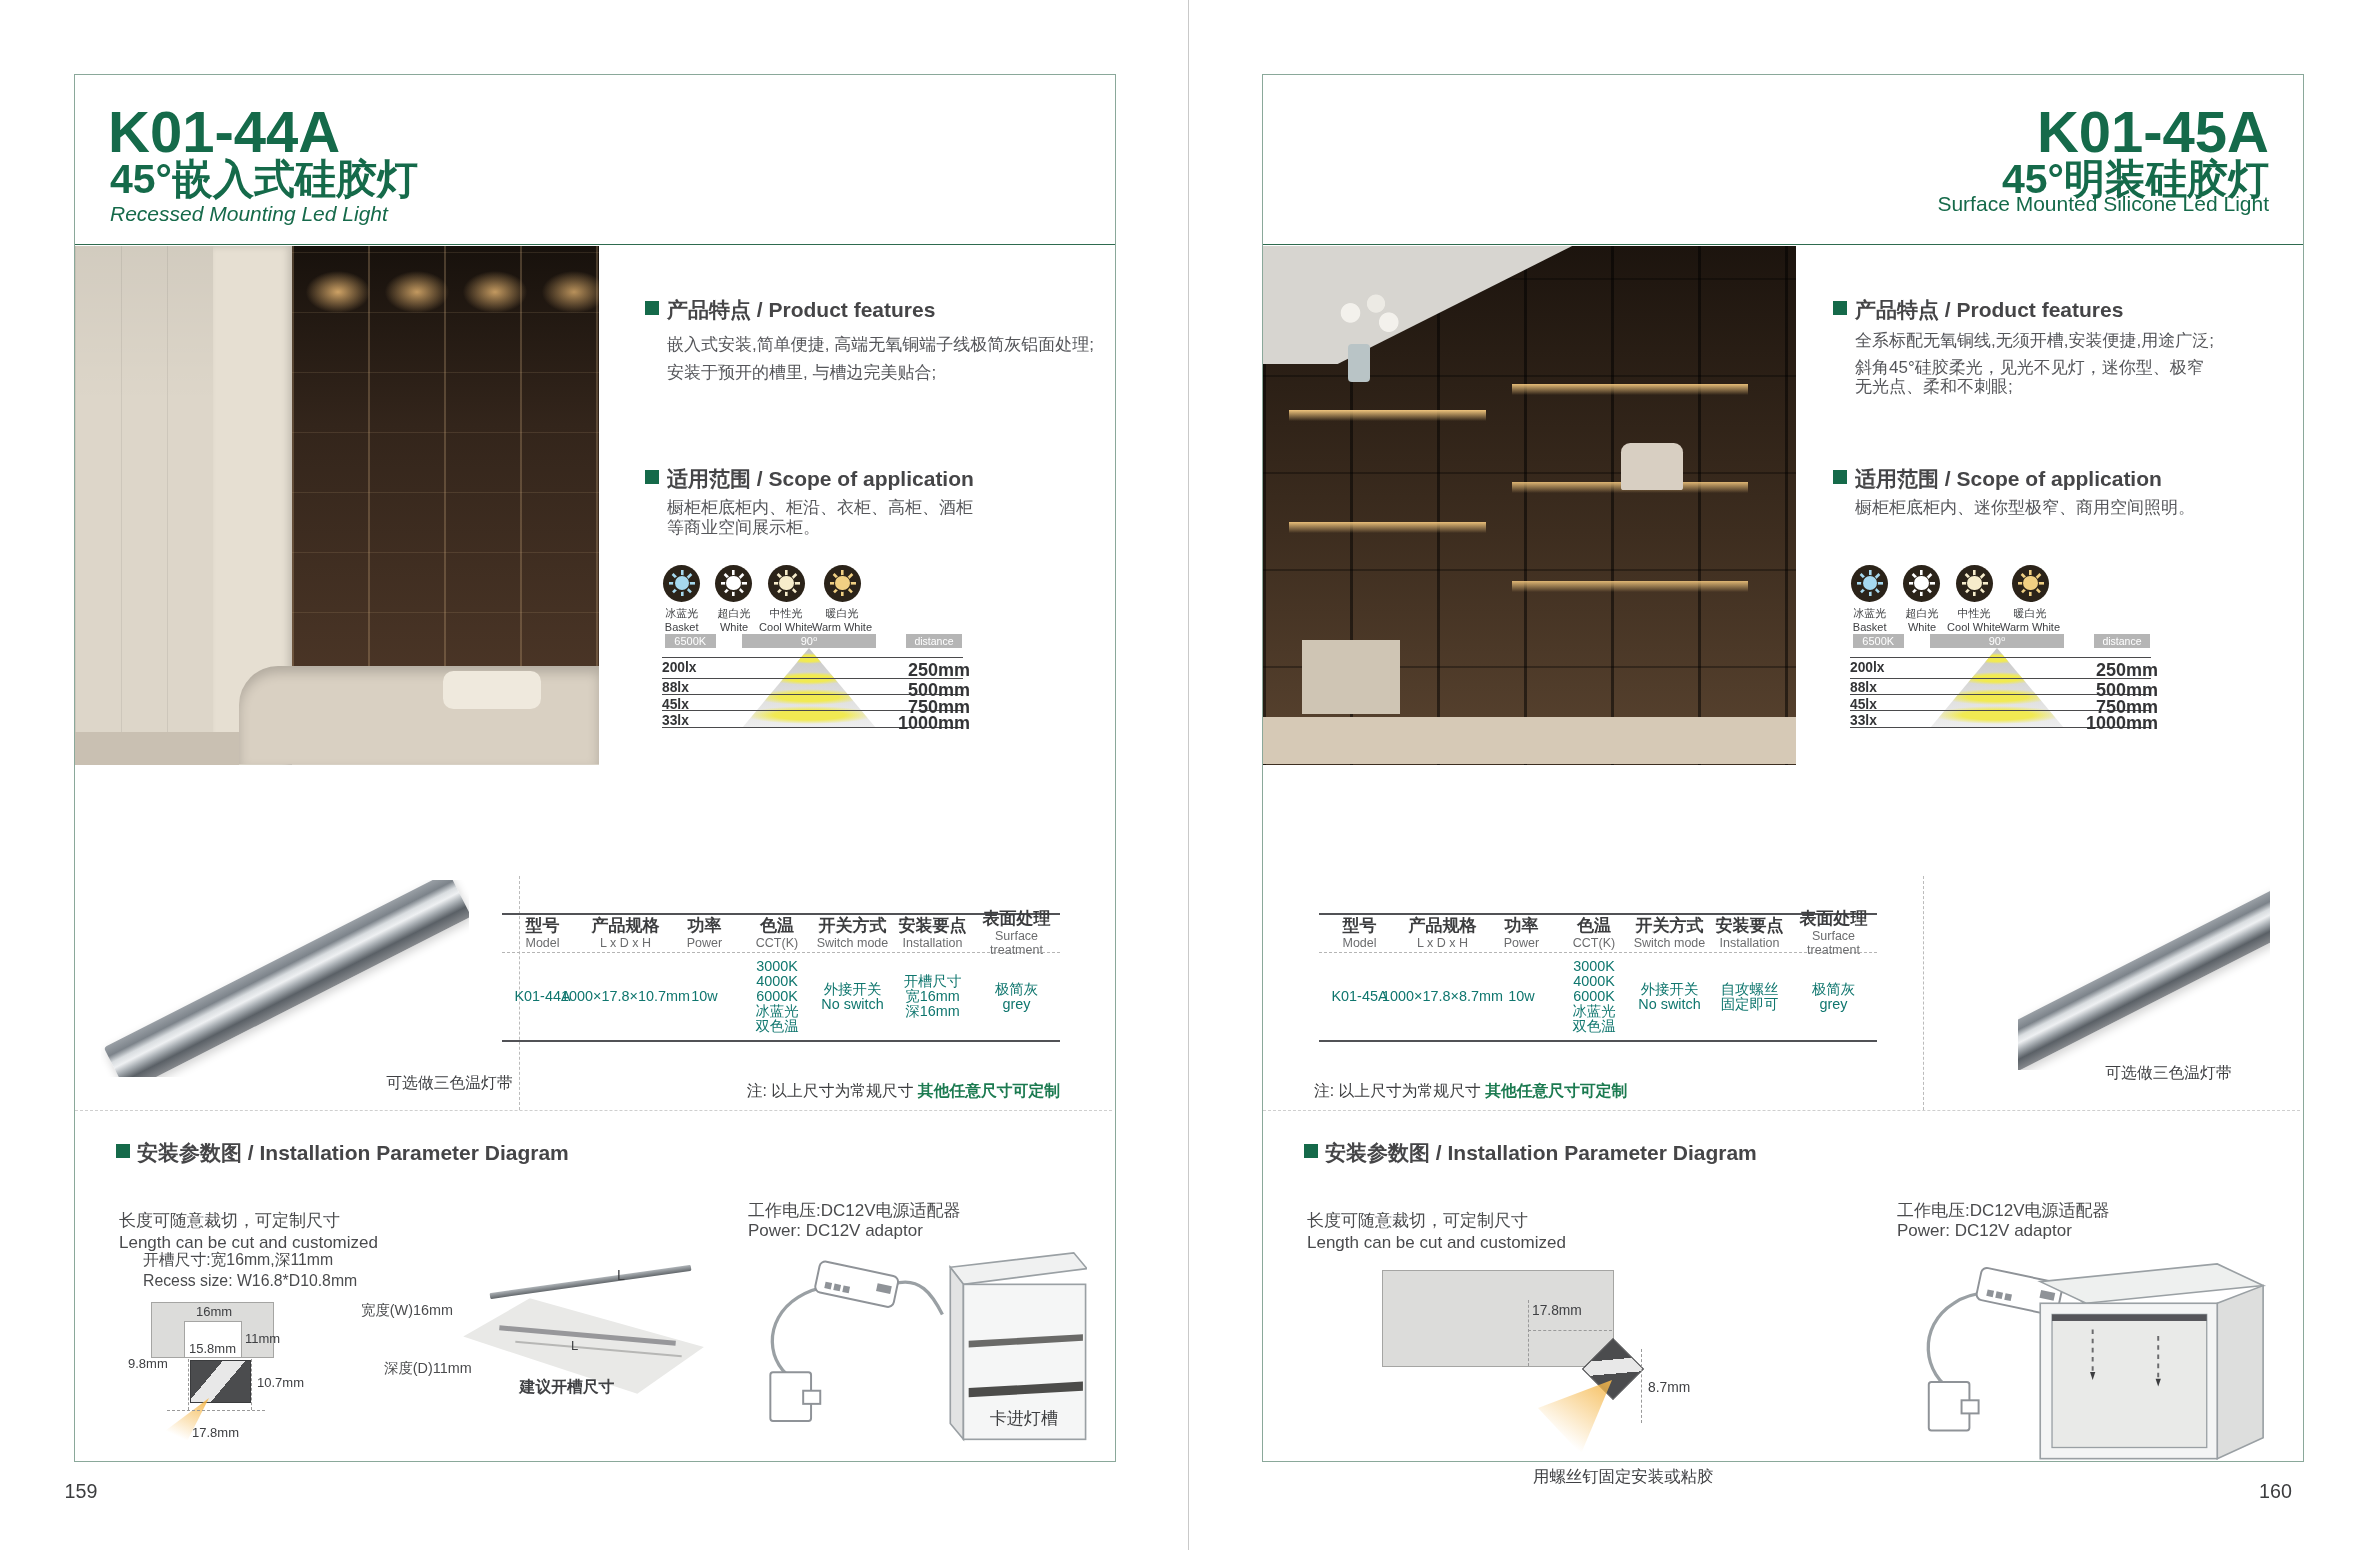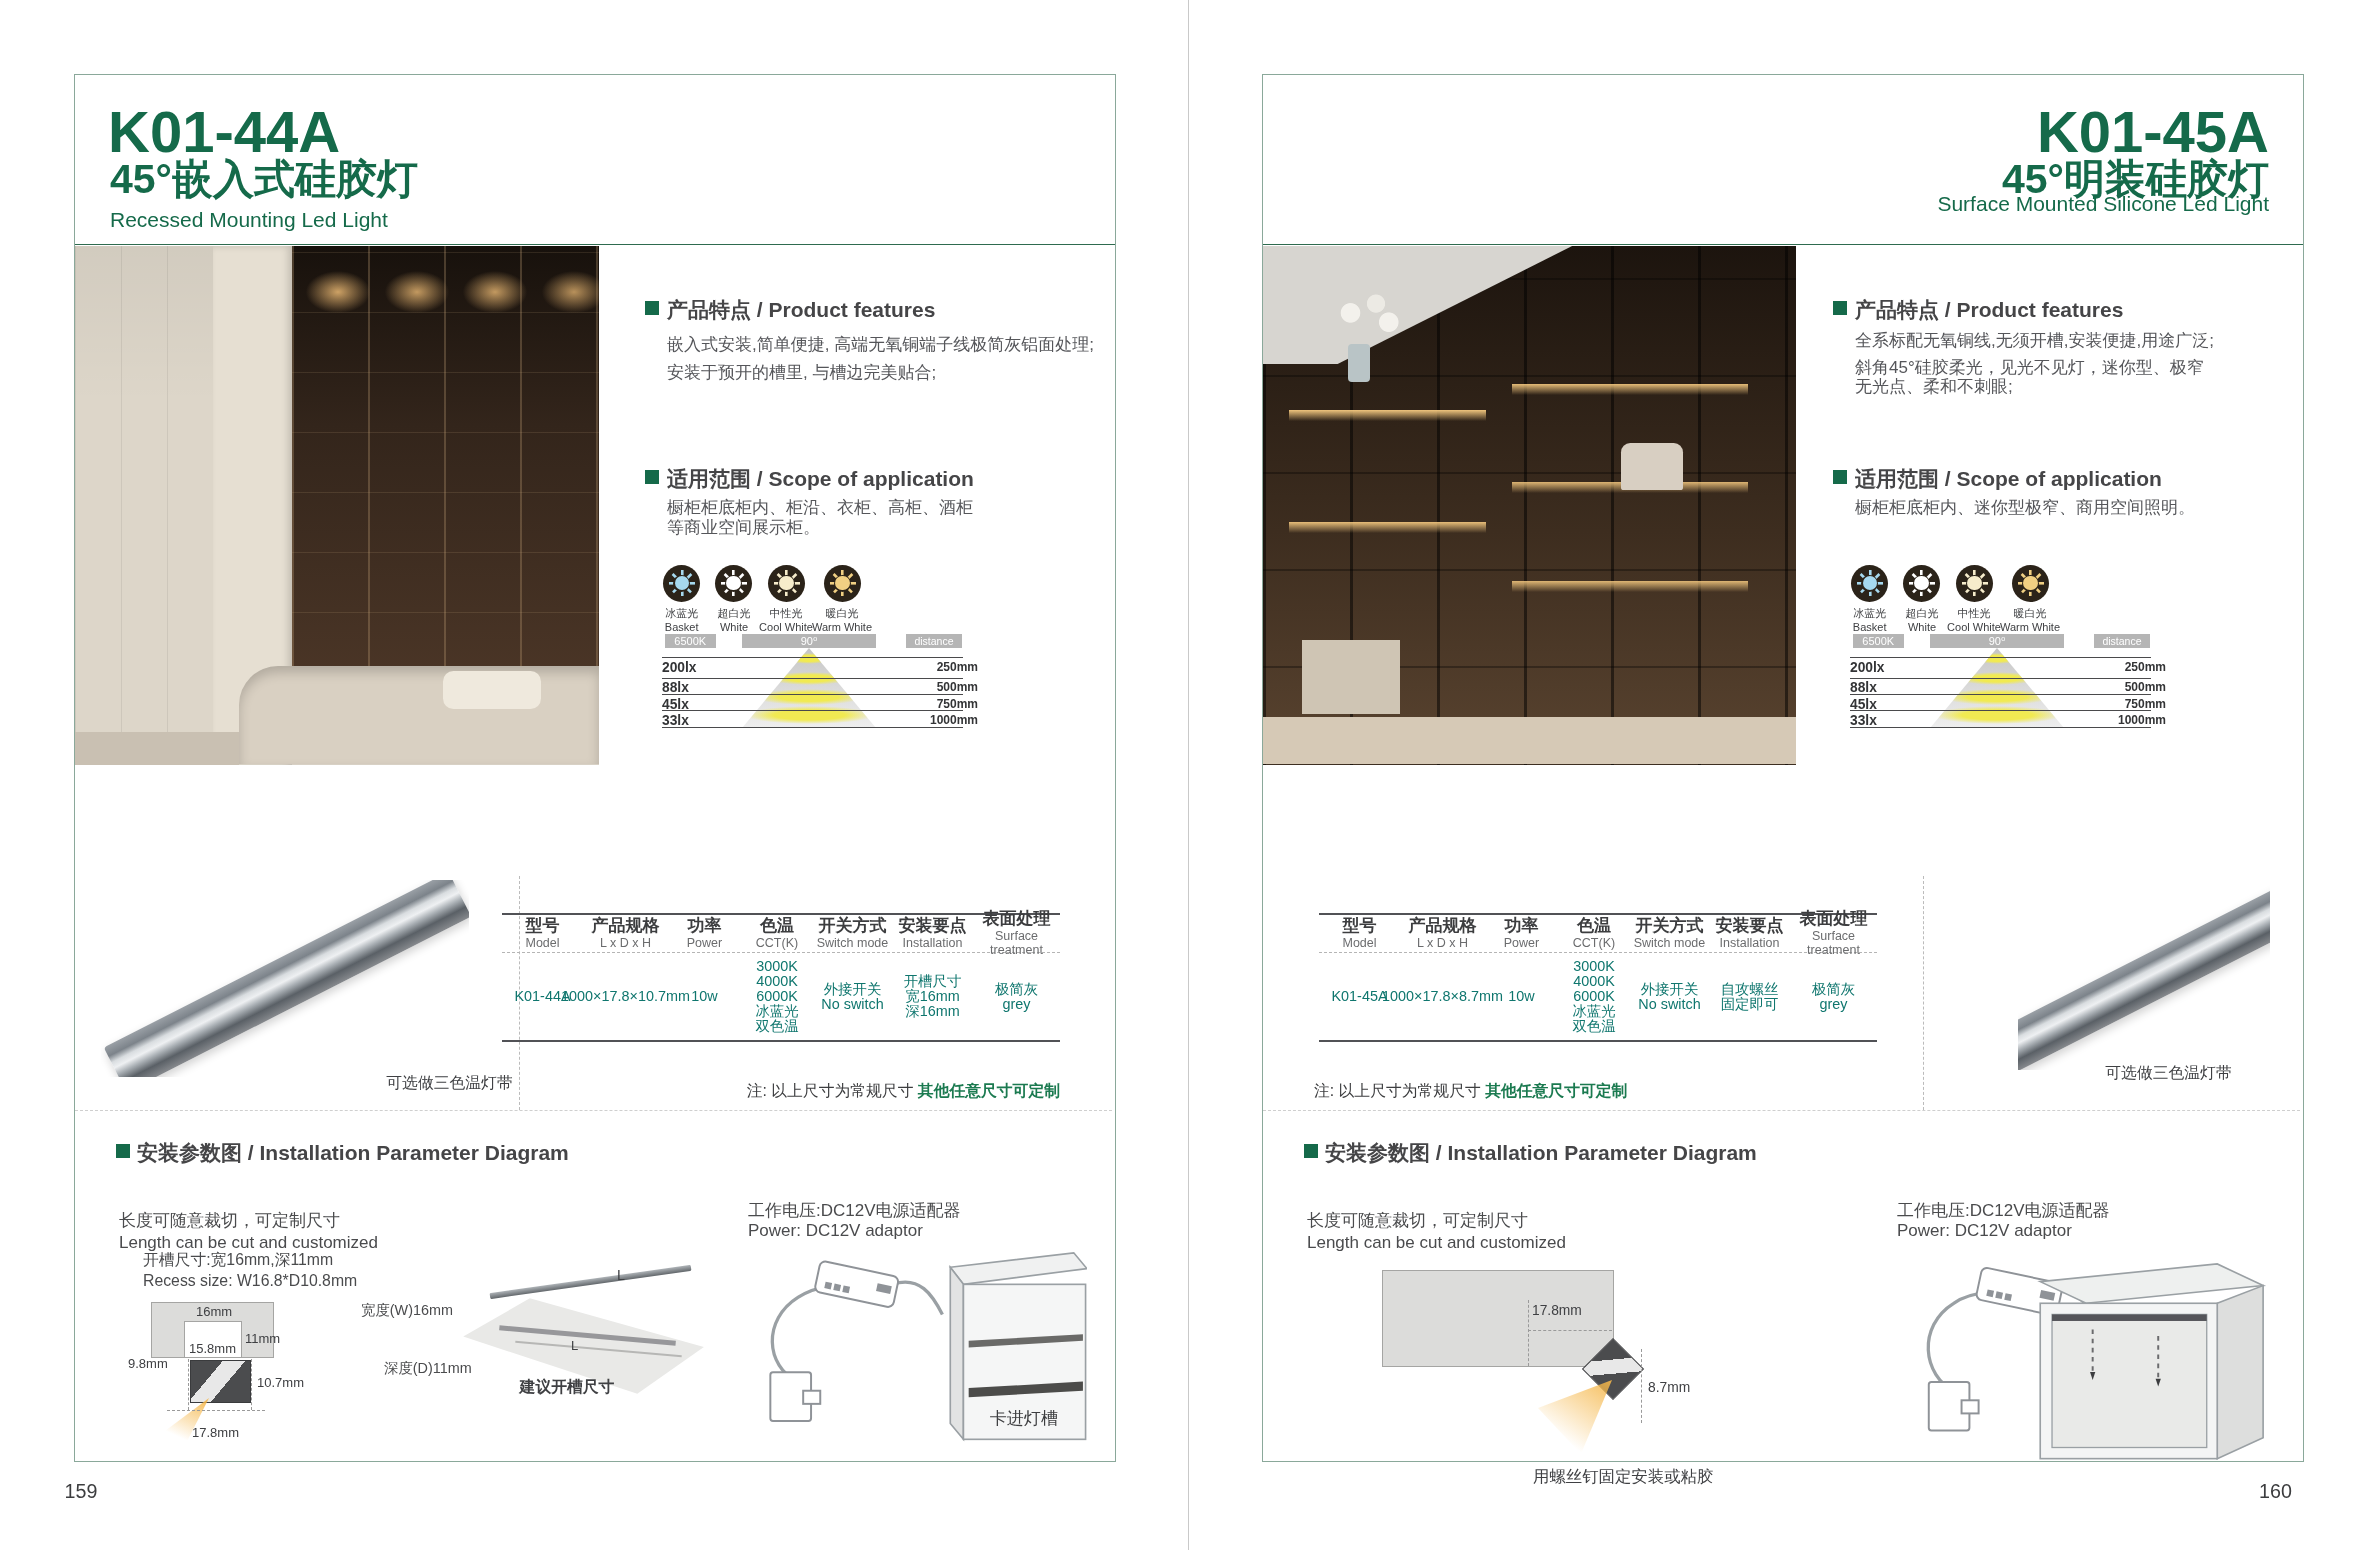--- a/index.html
+++ b/index.html
@@ -27,21 +27,21 @@
      background:linear-gradient(var(--c),var(--c)) center/26px 2.6px no-repeat,
                 linear-gradient(var(--c),var(--c)) center/2.6px 26px no-repeat;}
   .rays::after{transform:rotate(45deg);}
   .lic-core{position:absolute;left:50%;top:50%;width:17px;height:17px;margin:-8.5px 0 0 -8.5px;border-radius:50%;background:#2b2319;z-index:1;}
   .lic-dot{position:absolute;left:50%;top:50%;width:14.4px;height:14.4px;margin:-7.2px 0 0 -7.2px;border-radius:50%;z-index:2;}
   .lic-label{position:absolute;top:45px;width:72px;text-align:center;font-size:11px;line-height:13.8px;color:#3f4043;}
   .dbar{position:absolute;top:72px;height:14.4px;background:#b5b5b5;color:#fff;font-size:11px;
         display:flex;align-items:center;justify-content:center;}
   .dline{position:absolute;left:17px;width:301px;height:0;border-top:1.3px solid #4a4a4c;}
   .dlx{position:absolute;left:17px;font-size:13.8px;font-weight:bold;color:#333436;}
-  .dmm{position:absolute;left:252px;width:81px;text-align:right;font-size:12px;font-weight:bold;color:#333436;}
+  .dmm{position:absolute;left:244px;width:81px;text-align:right;font-size:18px;font-weight:bold;color:#333436;}
   .cone{position:absolute;left:97px;top:86px;width:134px;height:80px;
         background:linear-gradient(180deg,rgba(150,150,150,.55),rgba(180,180,180,.22));
         clip-path:polygon(50% 0,0 100%,100% 100%);}
   .cone i{position:absolute;border-radius:50%;background:radial-gradient(closest-side,#f1ea52 55%,rgba(241,234,82,0));}
   
   .spec-table{position:absolute;border-top:2px solid #515256;border-bottom:2px solid #515256;width:558px;}
   .t-head{display:flex;height:37px;align-items:center;border-bottom:0.7px dashed #b5b5b5;}
   .t-body{display:flex;min-height:87px;}
   .t-col{display:flex;flex-direction:column;align-items:center;justify-content:center;text-align:center;}
   .t-cn{font-size:17px;font-weight:bold;color:#3c3d3f;line-height:19.7px;}
@@ -63,21 +63,21 @@
 </head>
 <body>
 
 <div id="canvas">
   <div class="center-line"></div>
 
   <div class="page" id="p-left">
 
     <div class="abs title" style="left:33px;top:28px;">K01-44A</div>
     <div class="abs subtitle" style="left:35px;top:84px;">45°嵌入式硅胶灯</div>
-    <div class="abs entitle" style="left:35px;top:134px;">Recessed Mounting Led Light</div>
+    <div class="abs entitle" style="left:35px;top:128px;font-style:italic;">Recessed Mounting Led Light</div>
     <div class="hdr-divider"></div>
 
     <div class="photo" style="left:0;width:524px;height:519px;background:#d8d1c5;">
       <div class="abs" style="left:0;top:0;width:138px;height:519px;background:#ddd6c9;
            background-image:repeating-linear-gradient(90deg,rgba(0,0,0,.07) 0 1.3px,rgba(255,255,255,0) 1.3px 46px),linear-gradient(180deg,rgba(0,0,0,.05),rgba(0,0,0,0) 30%);"></div>
       <div class="abs" style="left:138px;top:0;width:79px;height:519px;background:#e6dfd2;box-shadow:inset -3.9px 0 7.9px rgba(0,0,0,.15);"></div>
       <div class="abs" style="left:217px;top:0;width:307px;height:427px;background:linear-gradient(180deg,#17110c,#33251b 42%,#4a3526 100%);
            background-image:repeating-linear-gradient(90deg,rgba(205,170,125,.28) 0 2px,rgba(0,0,0,0) 2px 76px),repeating-linear-gradient(0deg,rgba(235,200,150,.12) 0 1.3px,rgba(0,0,0,0) 1.3px 60px),linear-gradient(180deg,#17110c,#33251b 42%,#4a3526 100%);"></div>
       <div class="abs" style="left:217px;top:19.7px;width:307px;height:79px;
            background:radial-gradient(46px 30px at 46px 26px,rgba(236,186,116,.85),rgba(0,0,0,0) 70%),radial-gradient(46px 30px at 125px 26px,rgba(236,186,116,.8),rgba(0,0,0,0) 70%),radial-gradient(46px 30px at 203px 26px,rgba(236,186,116,.8),rgba(0,0,0,0) 70%),radial-gradient(46px 30px at 282px 26px,rgba(236,186,116,.75),rgba(0,0,0,0) 70%);"></div>

